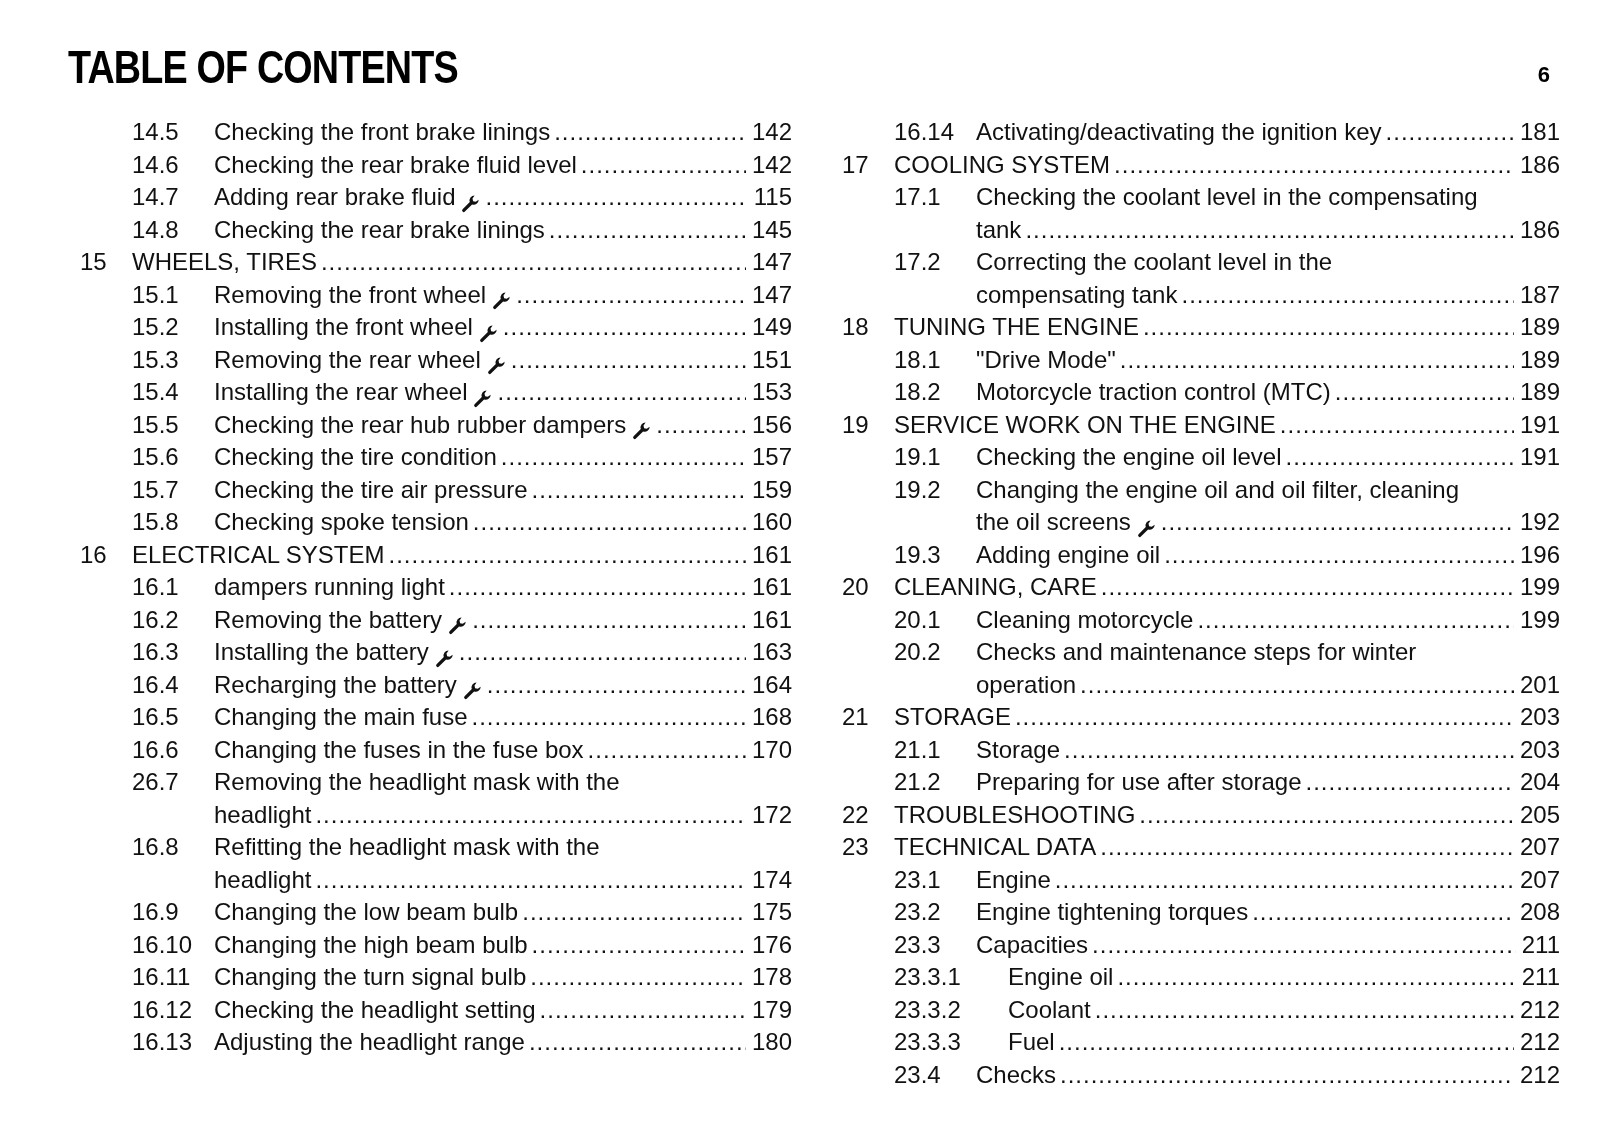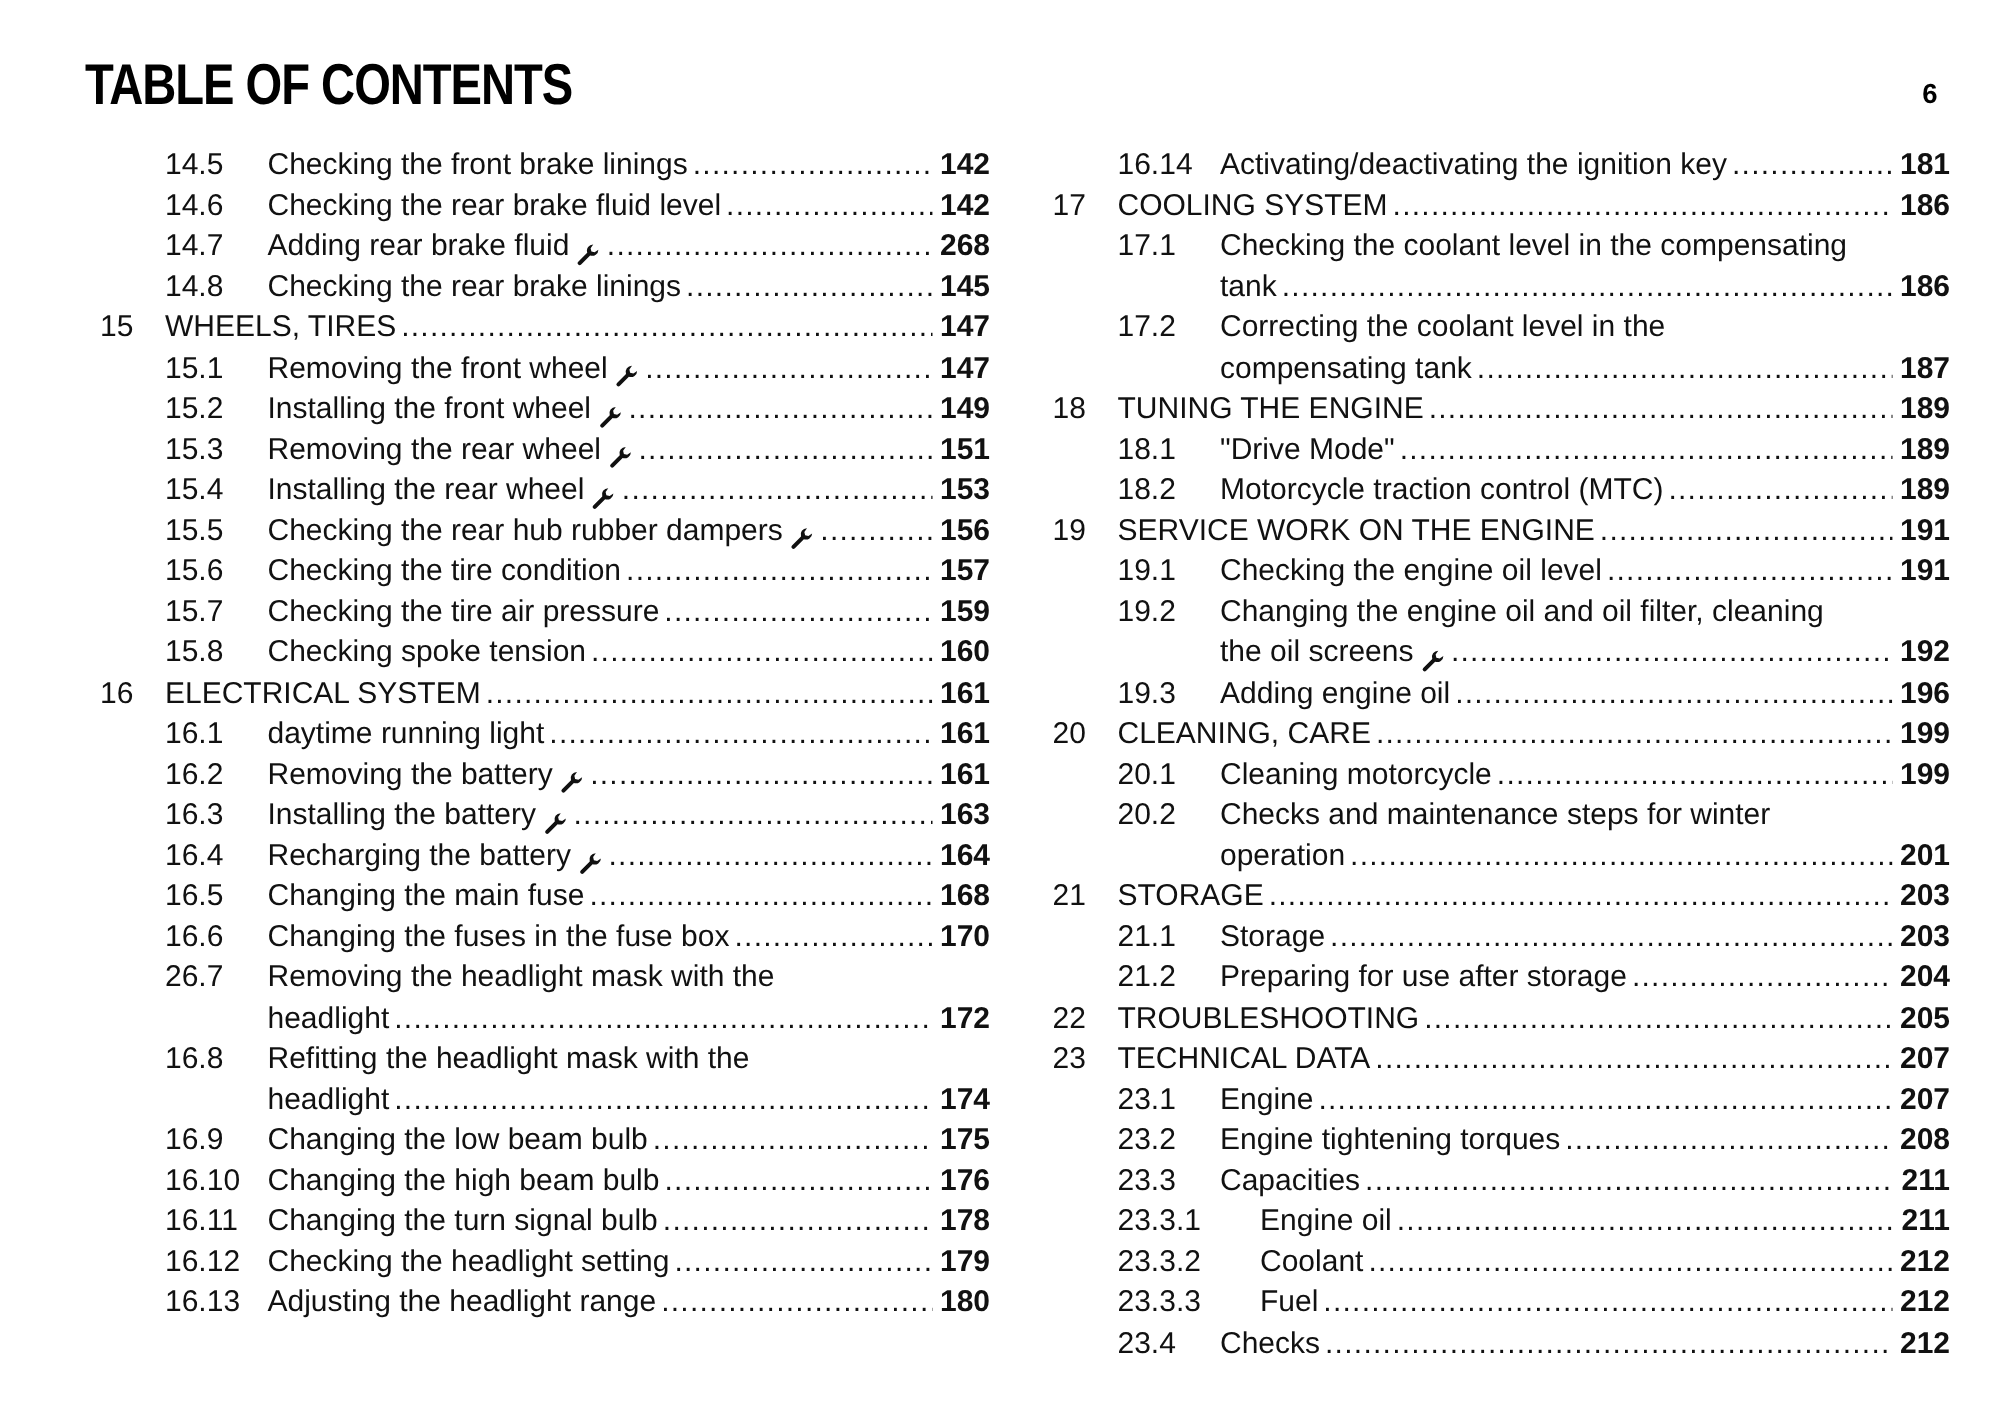--- a/index.html
+++ b/index.html
@@ -12,21 +12,21 @@
              font-weight:bold; font-size:22px; color:#000; }
   .col { position:absolute; top:116px; }
   .col.left { left:80px; width:712px; }
   .col.right { left:822px; width:718px;margin-left:20px; }
   .entry { position:relative; font-size:24px; line-height:32.5px; }
   .entry .num { position:absolute; top:0; left:0; white-space:nowrap; }
   .entry .body { display:flex; align-items:flex-end; }
   .entry .text { white-space:normal; }
   .entry .leader { flex:1; overflow:hidden; white-space:nowrap; margin:0 6px 0 4px; letter-spacing:1px; }
   .entry .leader::after { content:"............................................................................................................................................................................"; }
-  .entry .page { white-space:nowrap; min-width:38px; text-align:right;font-weight:bold; }
+  .entry .page { white-space:nowrap; min-width:38px; text-align:right; }
   .lvl1 .num { left:0; }
   .lvl1 .body { padding-left:52px; }
   .lvl2 .num { left:52px; }
   .lvl2 .body { padding-left:134px; }
   .lvl3 .num { left:52px; }
   .lvl3 .body { padding-left:166px; }
   .right .lvl1 .body { padding-left:52px; }
   .right .lvl2 .body { padding-left:134px; }
   .wrench { display:inline-block; width:20px; height:20px; vertical-align:-2px; margin-left:6px; }
   .twoline .body { align-items:flex-end; }
@@ -55,21 +55,21 @@
       </div>
     </div>
     <div class="entry lvl2">
       <span class="num">14.7</span>
       <div class="body">
         <span class="text">Adding rear brake fluid</span>
         <svg class="wrench" viewBox="0 0 20 20">
     <path d="M13.5 1.5a5 5 0 0 0-4.7 6.6L1.6 15.3a1.6 1.6 0 0 0 2.3 2.3l7.2-7.2a5 5 0 0 0 6.6-4.7l-3 2.1-2.6-.6-.6-2.6 2.1-3a5 5 0 0 0-.1-.1z" fill="#111"></path>
   </svg>
         <span class="leader"></span>
-        <span class="page">268</span>
+        <span class="page">115</span>
       </div>
     </div>
     <div class="entry lvl2">
       <span class="num">14.8</span>
       <div class="body">
         <span class="text">Checking the rear brake linings</span>
         <span class="leader"></span>
         <span class="page">145</span>
       </div>
     </div>
@@ -164,21 +164,21 @@
       <span class="num">16</span>
       <div class="body">
         <span class="text">ELECTRICAL SYSTEM</span>
         <span class="leader"></span>
         <span class="page">161</span>
       </div>
     </div>
     <div class="entry lvl2">
       <span class="num">16.1</span>
       <div class="body">
-        <span class="text">daytime running light</span>
+        <span class="text">dampers running light</span>
         <span class="leader"></span>
         <span class="page">161</span>
       </div>
     </div>
     <div class="entry lvl2">
       <span class="num">16.2</span>
       <div class="body">
         <span class="text">Removing the battery</span>
         <svg class="wrench" viewBox="0 0 20 20">
     <path d="M13.5 1.5a5 5 0 0 0-4.7 6.6L1.6 15.3a1.6 1.6 0 0 0 2.3 2.3l7.2-7.2a5 5 0 0 0 6.6-4.7l-3 2.1-2.6-.6-.6-2.6 2.1-3a5 5 0 0 0-.1-.1z" fill="#111"></path>

